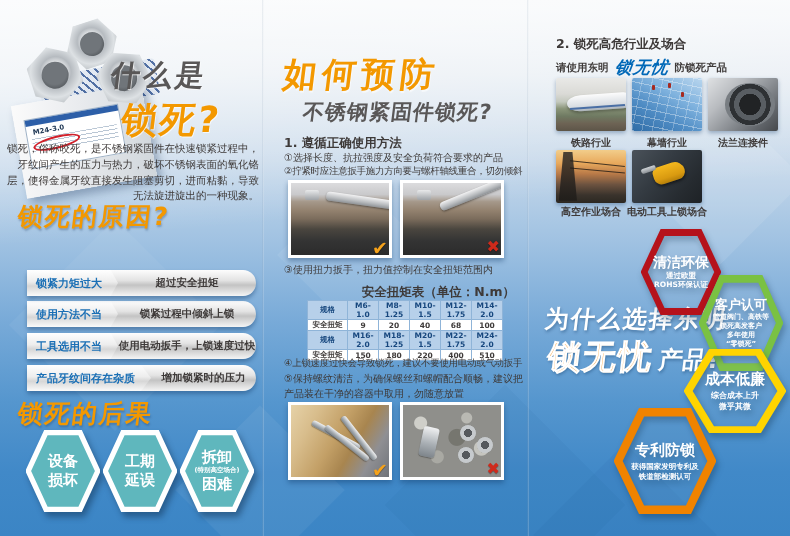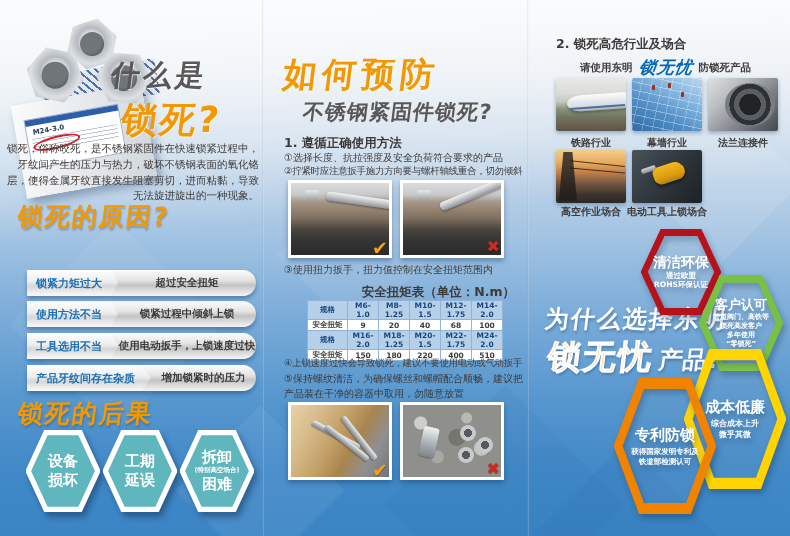--- a/index.html
+++ b/index.html
@@ -81,21 +81,21 @@
   .ground-photo{ background-color:#8f8f8b; background-image:
     radial-gradient(circle at 18% 25%, #cfcfc9 0 6px, transparent 7px),
     radial-gradient(circle at 65% 18%, #b9b9b3 0 5px, transparent 6px),
     radial-gradient(circle at 80% 60%, #c5c5bf 0 7px, transparent 8px),
     radial-gradient(circle at 35% 72%, #a9a9a3 0 6px, transparent 7px),
     radial-gradient(circle at 55% 45%, #76766f 0 8px, transparent 9px); }
   .nut-ring{ position:absolute; width:16px; height:16px; border-radius:50%;
     background:radial-gradient(circle, #55595d 0 35%, #c6cacd 36% 70%, #84898d 71% 100%); }
 
   
-  .brand-line{ position:absolute; left:580px; top:56px; display:flex; align-items:center; }
+  .brand-line{ position:absolute; left:556px; top:56px; display:flex; align-items:center; }
   .brand-pre,.brand-suf{ font-size:10.5px; font-weight:bold; color:#3e3a39; }
   .brand-name{ font-size:17px; font-weight:bold; font-style:italic; color:#0068b7; margin:0 6px; letter-spacing:1px; transform:skewX(-8deg); }
   .ind-photo{ position:absolute; width:70px; height:53px; border-radius:2px; overflow:hidden; box-shadow:0 2px 4px rgba(15,55,100,0.35); }
   .ind-label{ position:absolute; width:100px; text-align:center; font-size:10px; font-weight:bold; color:#3e3a39; }
   .train-photo{ width:100%; height:100%; position:relative; background:linear-gradient(180deg,#e9e9e7 0%,#dadad6 30%,#c3c8bd 45%,#8a9579 58%,#6f7a62 72%,#6d6354 86%,#5d5548 100%); }
   .train-body{ position:absolute; left:16%; top:30%; width:86%; height:30%; transform:rotate(-4deg);
     background:linear-gradient(180deg,#fcfcfc,#d8dde2 70%,#aab2b8); border-radius:45% 8px 8px 45% / 100% 20% 20% 100%;
     box-shadow:0 2px 3px rgba(0,0,0,0.3); }
   .train-stripe{ position:absolute; left:20%; top:52%; width:78%; height:4%; background:#4a6fa5; transform:rotate(-4deg); }
   .wall-photo{ width:100%; height:100%; position:relative; background:linear-gradient(210deg,#b9d6ee 0%,#7fb2de 35%,#4f8cc4 65%,#2f6ca6 100%); }
@@ -365,32 +365,32 @@
       </svg>
     <div class="hx-text" style="inset:12% 8%;">
       <div class="hx-title" style="font-size:13px;">客户认可</div>
       <div class="hx-sub" style="font-size:7px;">管道阀门、高铁等</div>
       <div class="hx-sub" style="font-size:7px;">锁死高发客户</div>
       <div class="hx-sub" style="font-size:7px;">多年使用</div>
       <div class="hx-sub" style="font-size:7px;">“零锁死”</div>
     </div>
   </div>
 
-  <div class="hex-ring" style="left:684px; top:349px; width:102px; height:140px;">
+  <div class="hex-ring" style="left:684px; top:349px; width:102px; height:84px;">
     <svg viewBox="0 0 100 100" preserveAspectRatio="none">
         <polygon points="27,4 73,4 96,50 73,96 27,96 4,50" fill="rgba(255,255,255,0.05)" stroke-width="8" style="stroke: rgb(255, 212, 0);"></polygon>
       </svg>
     <div class="hx-text">
       <div class="hx-title" style="font-size:15px;">成本低廉</div>
       <div class="hx-sub" style="font-size:8px; margin-top:3px;">综合成本上升</div>
       <div class="hx-sub" style="font-size:8px;">微乎其微</div>
     </div>
   </div>
 
-  <div class="hex-ring" style="left:614px; top:378px; width:102px; height:136px;">
+  <div class="hex-ring" style="left:614px; top:408px; width:102px; height:106px;">
     <svg viewBox="0 0 100 100" preserveAspectRatio="none">
         <polygon points="27,4 73,4 96,50 73,96 27,96 4,50" fill="rgba(255,255,255,0.05)" stroke-width="8" style="stroke: rgb(240, 131, 0);"></polygon>
       </svg>
     <div class="hx-text">
       <div class="hx-title" style="font-size:15px;">专利防锁</div>
       <div class="hx-sub" style="font-size:7.5px; margin-top:3px;">获得国家发明专利及</div>
       <div class="hx-sub" style="font-size:7.5px;">铁道部检测认可</div>
     </div>
   </div>
 

